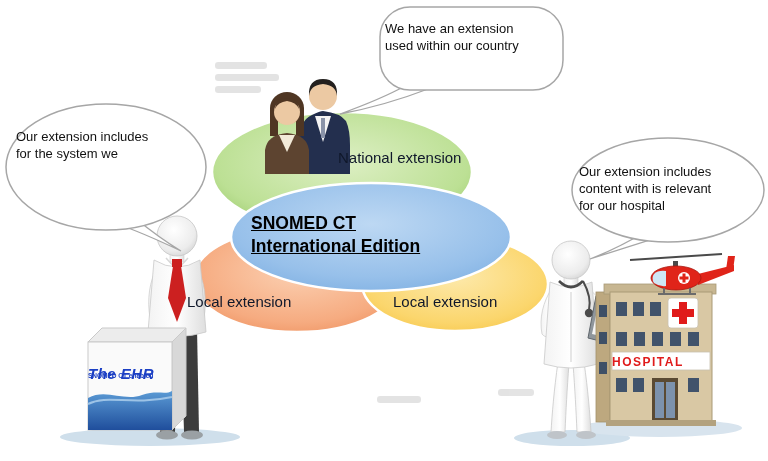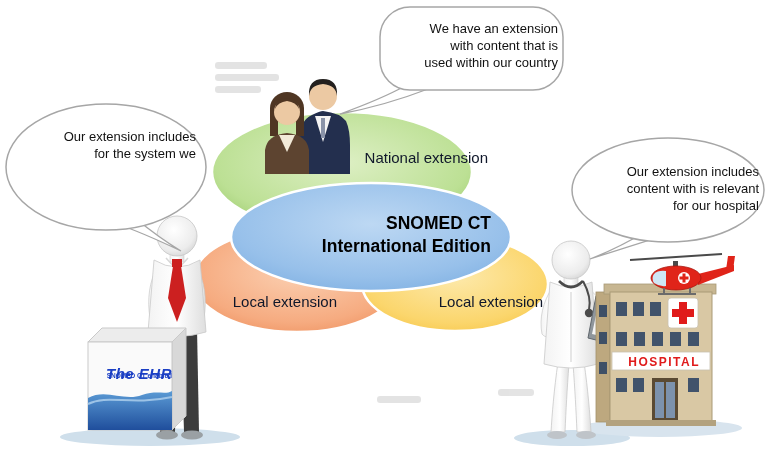--- a/index.html
+++ b/index.html
@@ -1,26 +1,26 @@
 <!DOCTYPE html>
 <html><head>
 <meta charset="utf-8">
 <style>
   html,body{margin:0;padding:0;background:#fff;}
   .stage{
     position:relative;width:768px;height:461px;background:#ffffff;overflow:hidden;
     font-family:"Liberation Sans", sans-serif;color:#1a1a1a;
   }
   .stage svg{position:absolute;left:0;top:0;}
-  .txt{position:absolute;text-align:right;}
+  .txt{position:absolute;text-align:left;}
   .bubble-text{font-size:13px;line-height:17px;color:#111;}
   .bubble-text span{display:block;}
   .venn-label{font-size:15px;color:#0f172a;}
   .center-title{font-size:17.5px;font-weight:bold;color:#000;line-height:23px;}
-  .center-title span{display:block;}
+  .center-title span{display:block;text-decoration:underline;}
   .ehr-title{font-size:15px;font-weight:bold;font-style:italic;color:#1b3fc4;letter-spacing:.5px;}
   .ehr-sub{font-size:6.5px;font-weight:bold;color:#1b3fc4;}
   .hospital-sign{font-size:12px;font-weight:bold;color:#e01b1b;letter-spacing:1.5px;}
 </style>
 </head>
 <body>
 
 <div class="stage">
 
   <svg width="768" height="461" viewBox="0 0 768 461">
@@ -220,21 +220,20 @@
       <ellipse cx="106" cy="167" rx="100" ry="63" fill="#ffffff" stroke="#a6a6a6" stroke-width="1.5"></ellipse>
     </g>
     <g>
       <path d="M645,232 C625,244 608,252 590,259 C615,251 640,243 662,236 Z" fill="#ffffff" stroke="#a6a6a6" stroke-width="1.3"></path>
       <ellipse cx="668" cy="190" rx="96" ry="52" fill="#ffffff" stroke="#a6a6a6" stroke-width="1.5"></ellipse>
     </g>
   </svg>
 
   <div class="txt bubble-text" style="left:385px;top:20px;width:173px;">
     <span>We have an extension</span>
-    <span>with content that is</span>
     <span>used within our country</span>
   </div>
 
   <div class="txt bubble-text" style="left:16px;top:128px;width:180px;">
     <span>Our extension includes</span>
     <span>for the system we</span>
   </div>
 
   <div class="txt bubble-text" style="left:579px;top:163px;width:180px;">
     <span>Our extension includes</span>

